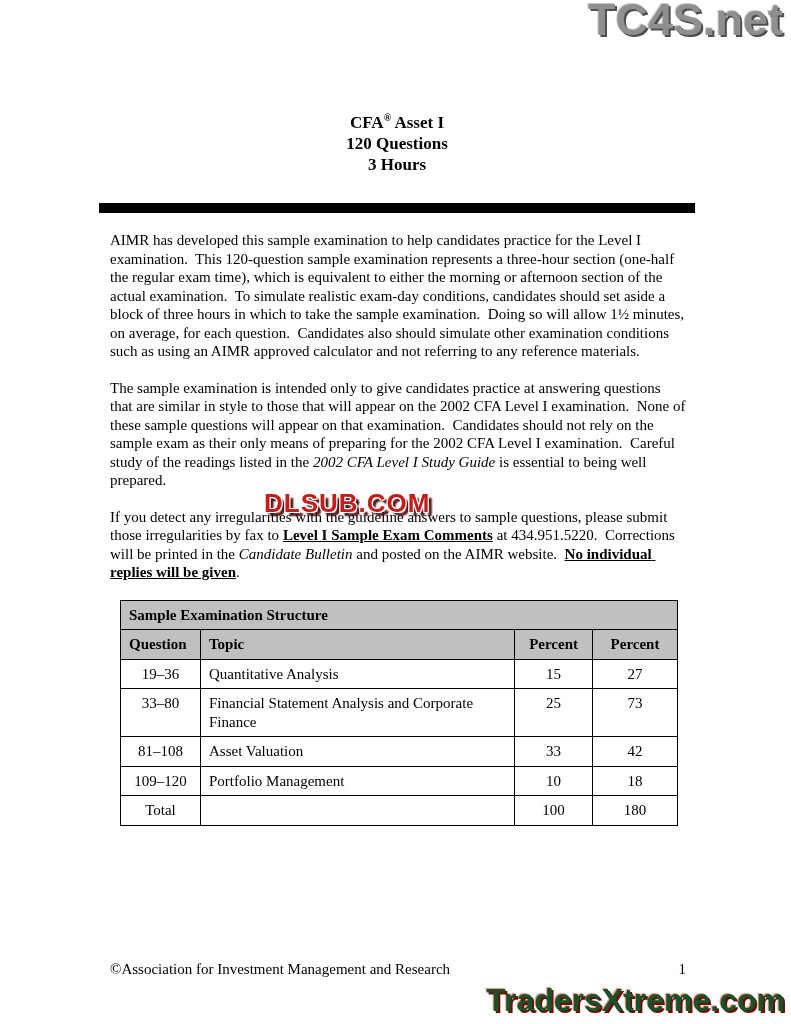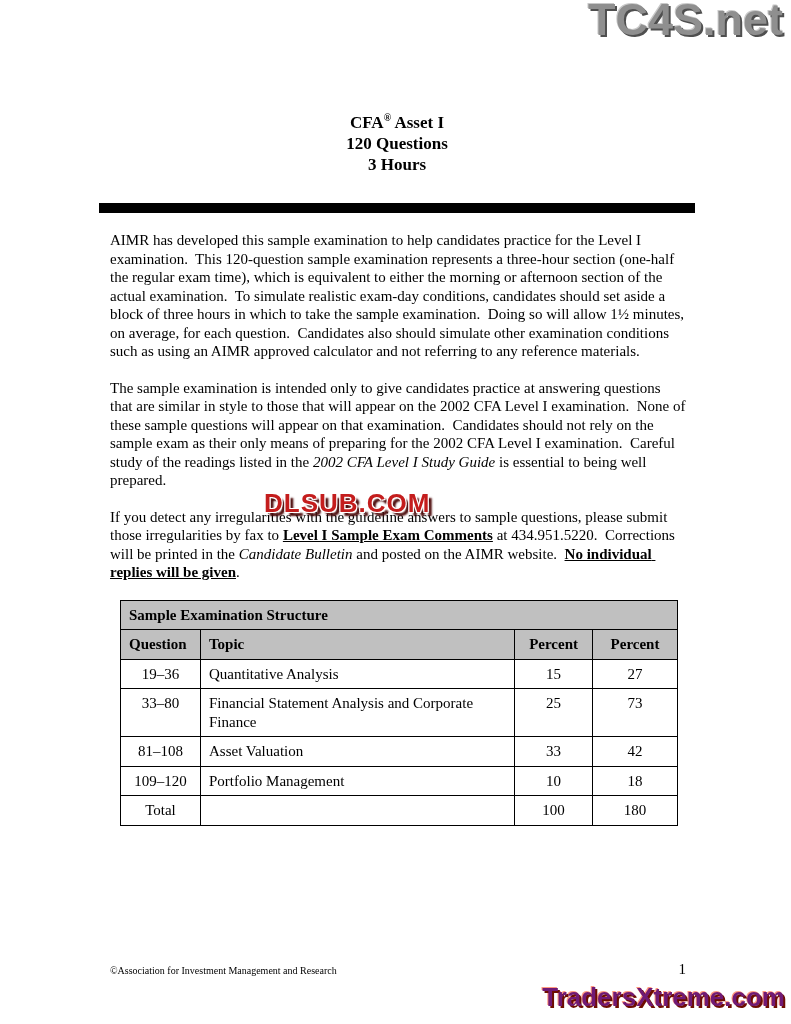--- a/index.html
+++ b/index.html
@@ -23,21 +23,21 @@
     font-family:"Liberation Sans", sans-serif; font-weight:bold;
     font-size:26px; letter-spacing:1px; color:#c41d1d;
     text-shadow:-1px -1px 0 #ffffff, 1px -1px 0 #ffffff,
                 -1px 1px 0 #ffffff, 1px 1px 0 #ffffff,
                 4px 4px 2px #4a0808;
     z-index:6;
   }
   .wm-traders {
     position:absolute; top:982px; right:6px;
     font-family:"Liberation Sans", sans-serif; font-weight:bold;
-    font-size:26px; color:#701a75;
+    font-size:32px; color:#14532d;
     text-shadow:2px 2px 0 #6e0d00, -1px -1px 0 #ff9a80;
     z-index:5;
   }
 
   
   .title-block {
     position:absolute; top:107px; left:110px; width:574px;
     text-align:center; font-weight:bold; font-size:17px; line-height:21px;
   }
   .title-block sup { font-size:10px; }
@@ -65,21 +65,21 @@
   td.caption-cell { background:#c0c0c0; font-weight:bold; }
   tr.head td { background:#c0c0c0; font-weight:bold; }
   td.c { text-align:center; }
   td.t { text-align:left; padding-left:10px; }
 
   
   .footer {
     position:absolute; top:961px; left:110px; width:576px;
     display:flex; justify-content:space-between; align-items:baseline;
   }
-  .footer .copyright { font-size:10px; }
+  .footer .copyright { font-size:15px; }
   .footer .pagenum { font-size:15px; }
 </style>
 </head>
 <body>
 
 <div class="page">
 
   <div class="wm-tc4s">TC4S.net</div>
 
   <div class="title-block">

